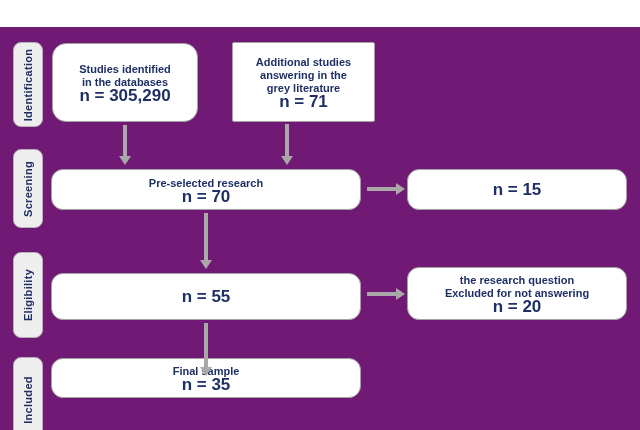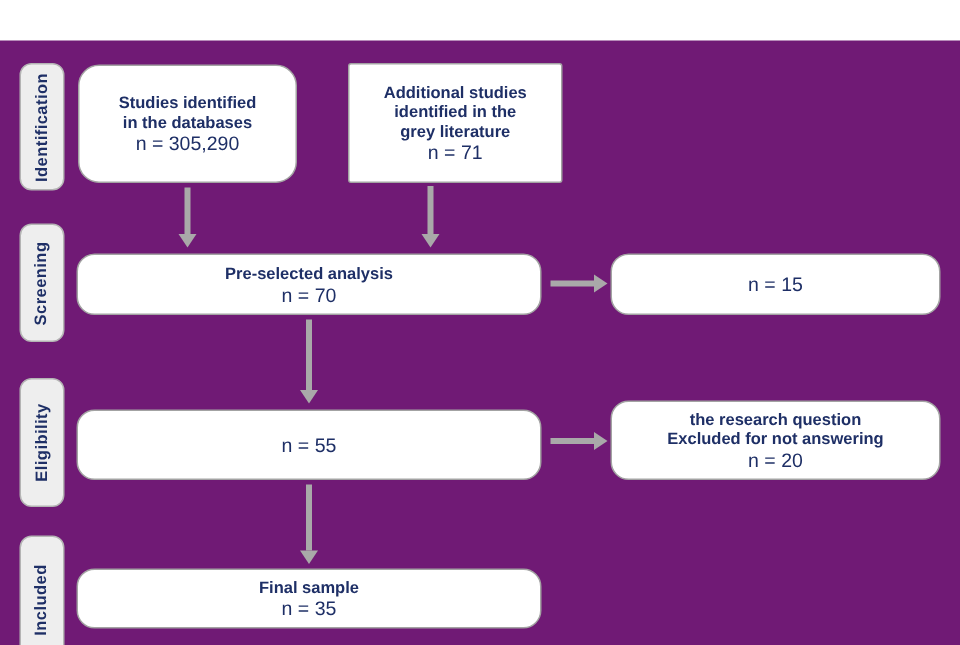--- a/index.html
+++ b/index.html
@@ -49,22 +49,22 @@
     text-align: center;
     padding: 2px 6px;
   }
   .box-line {
     font-weight: bold;
     font-size: 11px;
     line-height: 13px;
     color: #1e2f66;
   }
   .box-count {
-    font-weight: normal;
-    font-size: 13px;
+    font-weight: bold;
+    font-size: 17px;
     line-height: 13px;
     color: #1e2f66;
   }
 
   
   .arrow-v { position: absolute; width: 12px; }
   .arrow-v .stem {
     position: absolute; left: 4px; top: 0;
     width: 4px; height: calc(100% - 9px);
     background: #a9a9a9;
@@ -110,45 +110,45 @@
   </div>
 
   <div class="box" style="left:52px;top:16px;width:146px;height:79px;border-radius:14px">
     <div class="box-line">Studies identified</div>
     <div class="box-line">in the databases</div>
     <div class="box-count">n = 305,290</div>
   </div>
 
   <div class="box" style="left:232px;top:15px;width:143px;height:80px;border-radius:2px">
     <div class="box-line">Additional studies</div>
-    <div class="box-line">identified in the</div>
+    <div class="box-line">answering in the</div>
     <div class="box-line">grey literature</div>
     <div class="box-count">n = 71</div>
   </div>
 
   <div class="box" style="left:51px;top:142px;width:310px;height:41px">
-    <div class="box-line">Pre-selected analysis</div>
+    <div class="box-line">Pre-selected research</div>
     <div class="box-count">n = 70</div>
   </div>
 
   <div class="box" style="left:407px;top:142px;width:220px;height:41px">
     <div class="box-count">n = 15</div>
   </div>
 
   <div class="box" style="left:51px;top:246px;width:310px;height:47px">
     <div class="box-count">n = 55</div>
   </div>
 
   <div class="box" style="left:407px;top:240px;width:220px;height:53px">
     <div class="box-line">the research question</div>
     <div class="box-line">Excluded for not answering</div>
     <div class="box-count">n = 20</div>
   </div>
 
-  <div class="box" style="left:51px;top:352px;width:310px;height:40px">
+  <div class="box" style="left:51px;top:331px;width:310px;height:40px">
     <div class="box-line">Final sample</div>
     <div class="box-count">n = 35</div>
   </div>
 
   <div class="arrow-v" style="left:119px;top:98px;height:40px">
     <i class="stem"></i>
       <i class="head"></i>
   </div>
   <div class="arrow-v" style="left:281px;top:97px;height:41px">
     <i class="stem"></i>

